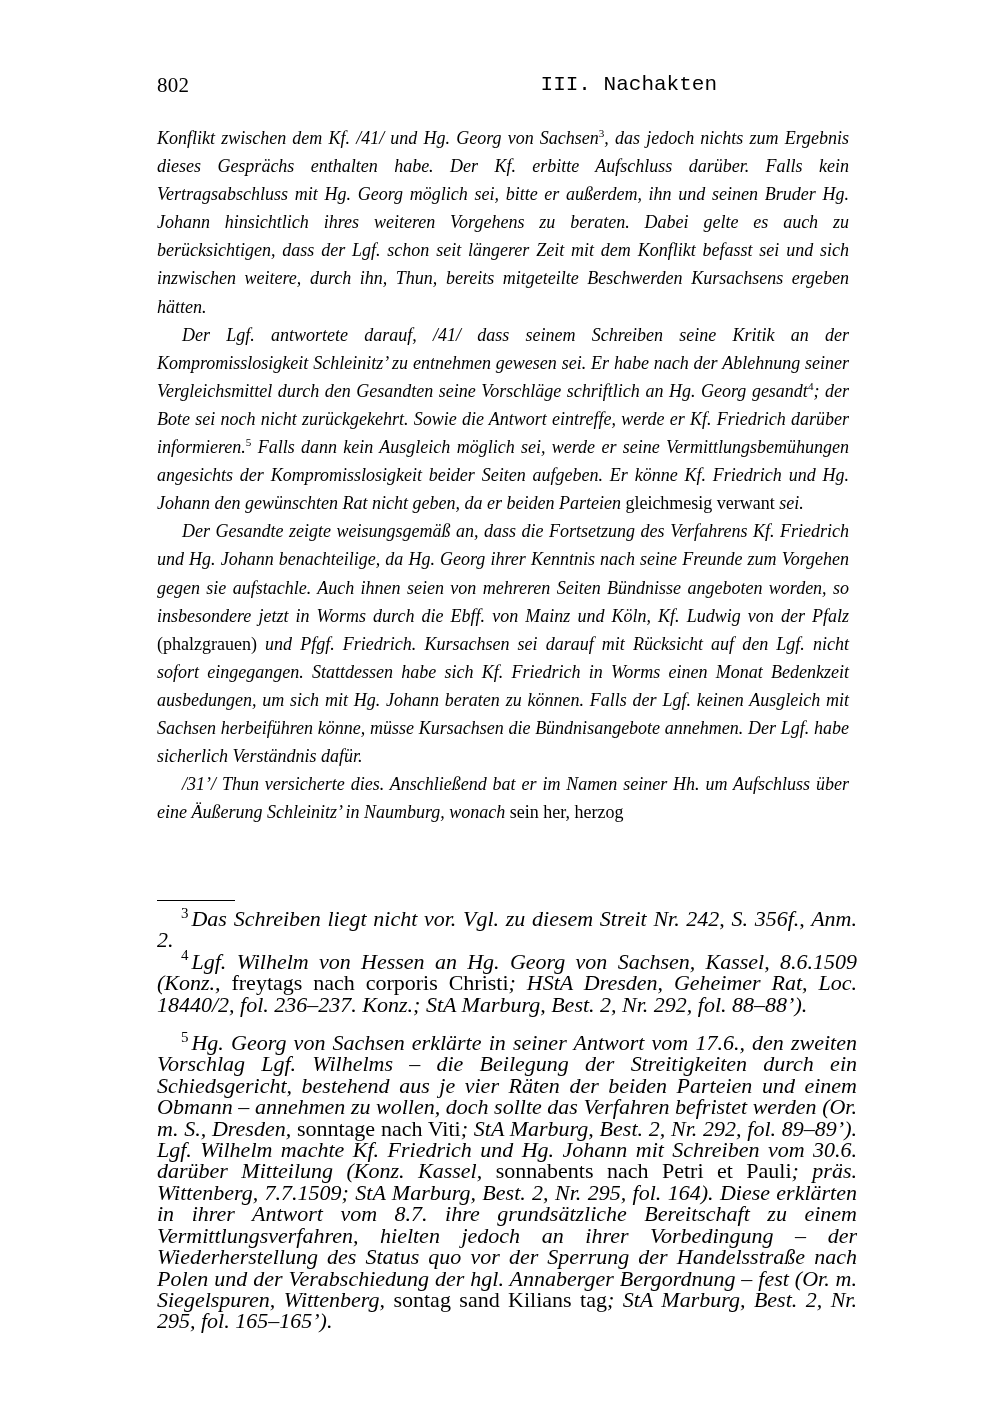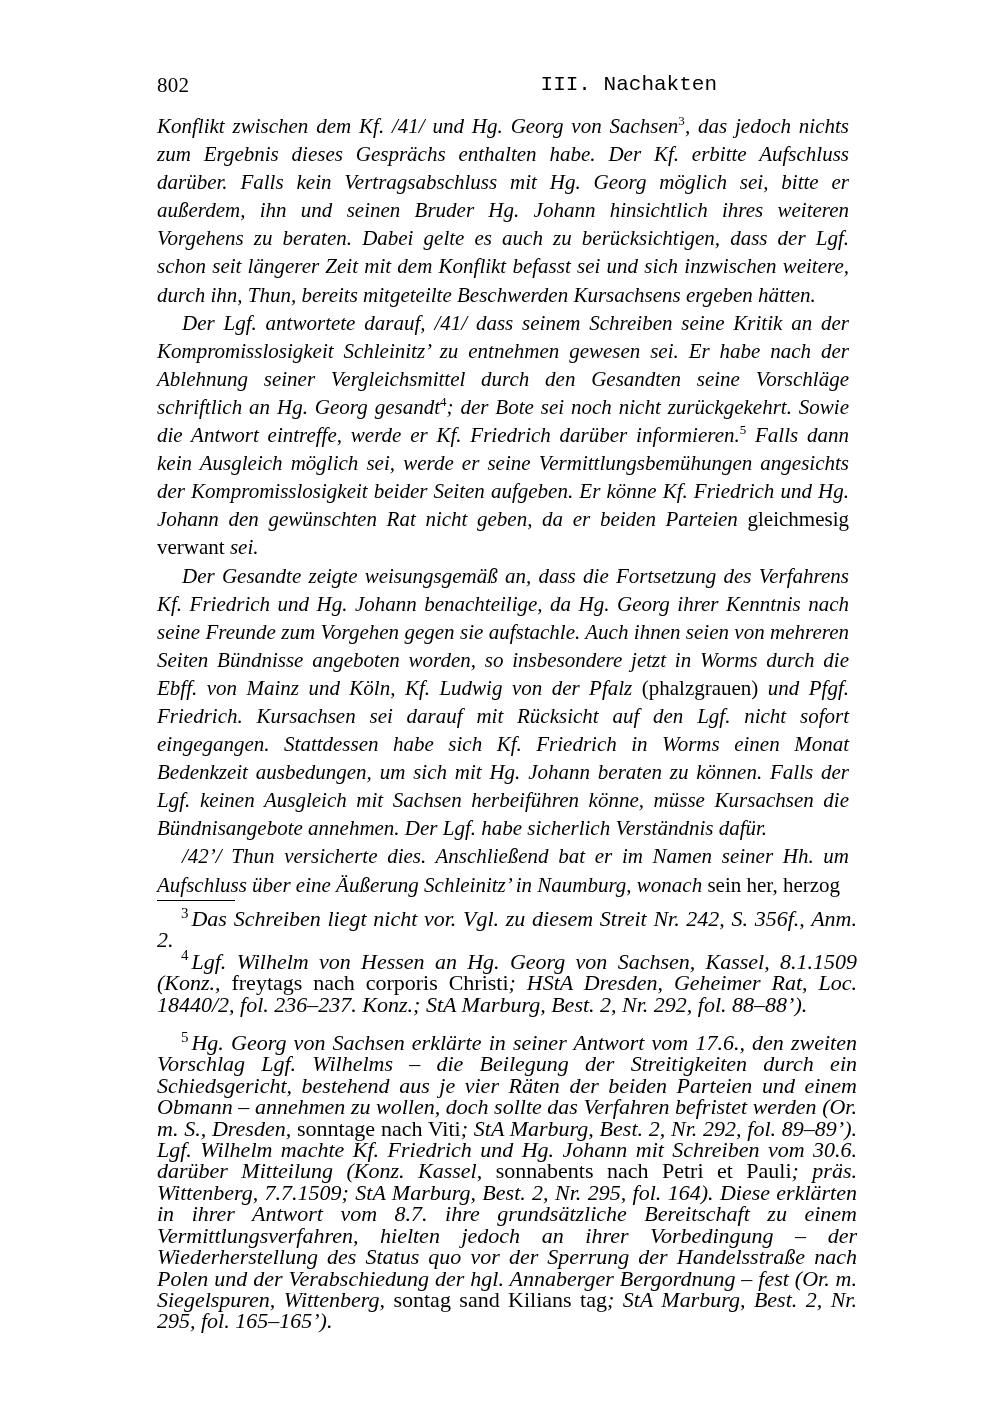--- a/index.html
+++ b/index.html
@@ -48,22 +48,22 @@
     right: 0;
     top: 0;
     text-align: right;
     padding-right: 132px;
     font-style: normal;
     font-family: Liberation Mono, monospace;
   }
 
   
   .body-text {
-    margin-top: 6px;
-    font-size: 21px;
+    margin-top: 18px;
+    font-size: 18px;
     line-height: 28.1px;
     text-align: justify;
     text-justify: inter-word;
     font-style: italic;
     hyphens: manual;
   }
   .body-text p {
     margin: 0;
     text-indent: 0;
   }
@@ -120,27 +120,27 @@
 
     <div class="runninghead">
       <span class="folio">802</span>
       <span class="head-title">III. Nachakten</span>
     </div>
 
     <div class="body-text" id="body-host">
         <p><span>Konflikt zwischen dem Kf. /41/ und Hg. Georg von Sachsen</span><sup>3</sup><span>, das jedoch nichts zum Ergebnis dieses Gesprächs enthalten habe. Der Kf. erbitte Aufschluss darüber. Falls kein Vertragsabschluss mit Hg. Georg möglich sei, bitte er außerdem, ihn und seinen Bruder Hg. Johann hinsichtlich ihres weiteren Vorgehens zu beraten. Dabei gelte es auch zu berücksichtigen, dass der Lgf. schon seit längerer Zeit mit dem Konflikt befasst sei und sich inzwischen weitere, durch ihn, Thun, bereits mitgeteilte Beschwerden Kursachsens ergeben hätten.</span></p>
         <p class="indent"><span>Der Lgf. antwortete darauf, /41/ dass seinem Schreiben seine Kritik an der Kompromisslosigkeit Schleinitz’ zu entnehmen gewesen sei. Er habe nach der Ablehnung seiner Vergleichsmittel durch den Gesandten seine Vorschläge schriftlich an Hg. Georg gesandt</span><sup>4</sup><span>; der Bote sei noch nicht zurückgekehrt. Sowie die Antwort eintreffe, werde er Kf. Friedrich darüber informieren.</span><sup>5</sup><span> Falls dann kein Ausgleich möglich sei, werde er seine Vermittlungsbemühungen angesichts der Kompromisslosigkeit beider Seiten aufgeben. Er könne Kf. Friedrich und Hg. Johann den gewünschten Rat nicht geben, da er beiden Parteien </span><span class="roman">gleichmesig verwant</span><span> sei.</span></p>
         <p class="indent"><span>Der Gesandte zeigte weisungsgemäß an, dass die Fortsetzung des Verfahrens Kf. Friedrich und Hg. Johann benachteilige, da Hg. Georg ihrer Kenntnis nach seine Freunde zum Vorgehen gegen sie aufstachle. Auch ihnen seien von mehreren Seiten Bündnisse angeboten worden, so insbesondere jetzt in Worms durch die Ebff. von Mainz und Köln, Kf. Ludwig von der Pfalz </span><span class="roman">(phalzgrauen)</span><span> und Pfgf. Friedrich. Kursachsen sei darauf mit Rücksicht auf den Lgf. nicht sofort eingegangen. Stattdessen habe sich Kf. Friedrich in Worms einen Monat Bedenkzeit ausbedungen, um sich mit Hg. Johann beraten zu können. Falls der Lgf. keinen Ausgleich mit Sachsen herbeiführen könne, müsse Kursachsen die Bündnisangebote annehmen. Der Lgf. habe sicherlich Verständnis dafür.</span></p>
-        <p class="indent"><span>/42’/ Thun versicherte dies. Anschließend bat er im Namen seiner Hh. um Aufschluss über eine Äußerung Schleinitz’ in Naumburg, wonach </span><span class="roman">sein her, herzog</span></p>
+        <p class="indent"><span>/31’/ Thun versicherte dies. Anschließend bat er im Namen seiner Hh. um Aufschluss über eine Äußerung Schleinitz’ in Naumburg, wonach </span><span class="roman">sein her, herzog</span></p>
       </div>
 
   </div>
 
   <div class="footnotes">
     <div class="fn-rule"></div>
     <div id="footnote-host">
         <p class="footnote"><span class="fn-num">3</span><span>Das Schreiben liegt nicht vor. Vgl. zu diesem Streit Nr. 242, S. 356f., Anm. 2.</span></p>
-        <p class="footnote"><span class="fn-num">4</span><span>Lgf. Wilhelm von Hessen an Hg. Georg von Sachsen, Kassel, 8.1.1509 (Konz.,</span><span class="roman"> freytags nach corporis Christi</span><span>; HStA Dresden, Geheimer Rat, Loc. 18440/2, fol. 236–237. Konz.; StA Marburg, Best. 2, Nr. 292, fol. 88–88’).</span></p>
+        <p class="footnote"><span class="fn-num">4</span><span>Lgf. Wilhelm von Hessen an Hg. Georg von Sachsen, Kassel, 8.6.1509 (Konz.,</span><span class="roman"> freytags nach corporis Christi</span><span>; HStA Dresden, Geheimer Rat, Loc. 18440/2, fol. 236–237. Konz.; StA Marburg, Best. 2, Nr. 292, fol. 88–88’).</span></p>
         <p class="footnote fn5"><span class="fn-num">5</span><span>Hg. Georg von Sachsen erklärte in seiner Antwort vom 17.6., den zweiten Vorschlag Lgf. Wilhelms – die Beilegung der Streitigkeiten durch ein Schiedsgericht, bestehend aus je vier Räten der beiden Parteien und einem Obmann – annehmen zu wollen, doch sollte das Verfahren befristet werden (Or. m. S., Dresden,</span><span class="roman"> sonntage nach Viti</span><span>; StA Marburg, Best. 2, Nr. 292, fol. 89–89’). Lgf. Wilhelm machte Kf. Friedrich und Hg. Johann mit Schreiben vom 30.6. darüber Mitteilung (Konz. Kassel,</span><span class="roman"> sonnabents nach Petri et Pauli</span><span>; präs. Wittenberg, 7.7.1509; StA Marburg, Best. 2, Nr. 295, fol. 164). Diese erklärten in ihrer Antwort vom 8.7. ihre grundsätzliche Bereitschaft zu einem Vermittlungsverfahren, hielten jedoch an ihrer Vorbedingung – der Wiederherstellung des Status quo vor der Sperrung der Handelsstraße nach Polen und der Verabschiedung der hgl. Annaberger Bergordnung – fest (Or. m. Siegelspuren, Wittenberg,</span><span class="roman"> sontag sand Kilians tag</span><span>; StA Marburg, Best. 2, Nr. 295, fol. 165–165’).</span></p>
       </div>
   </div>
 
 </div>
 
 </body></html>

